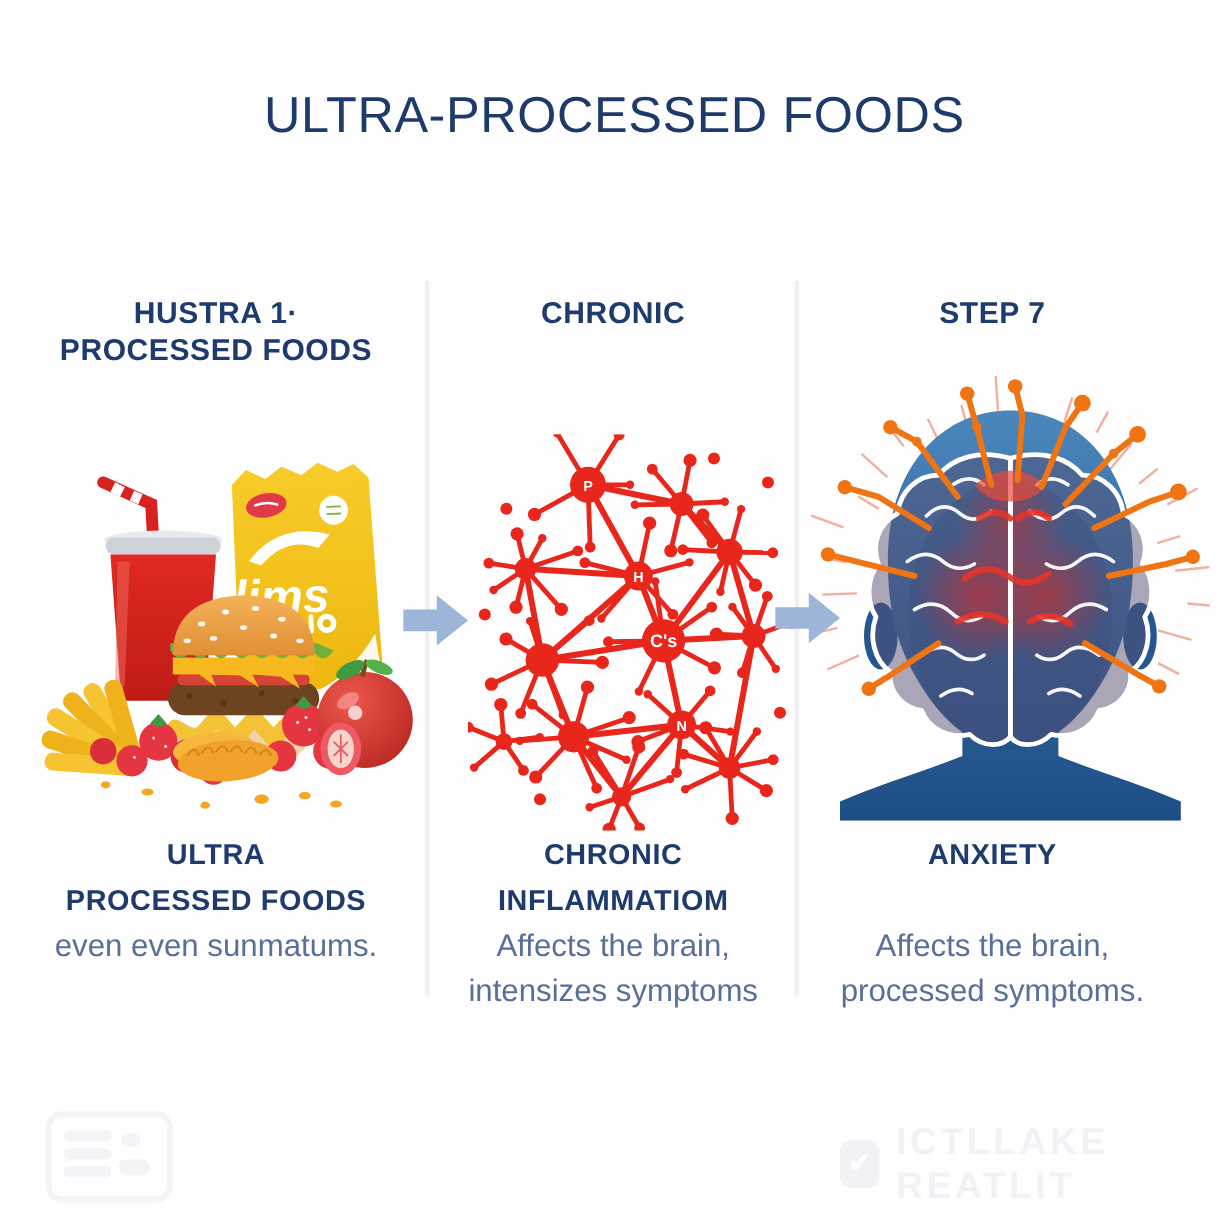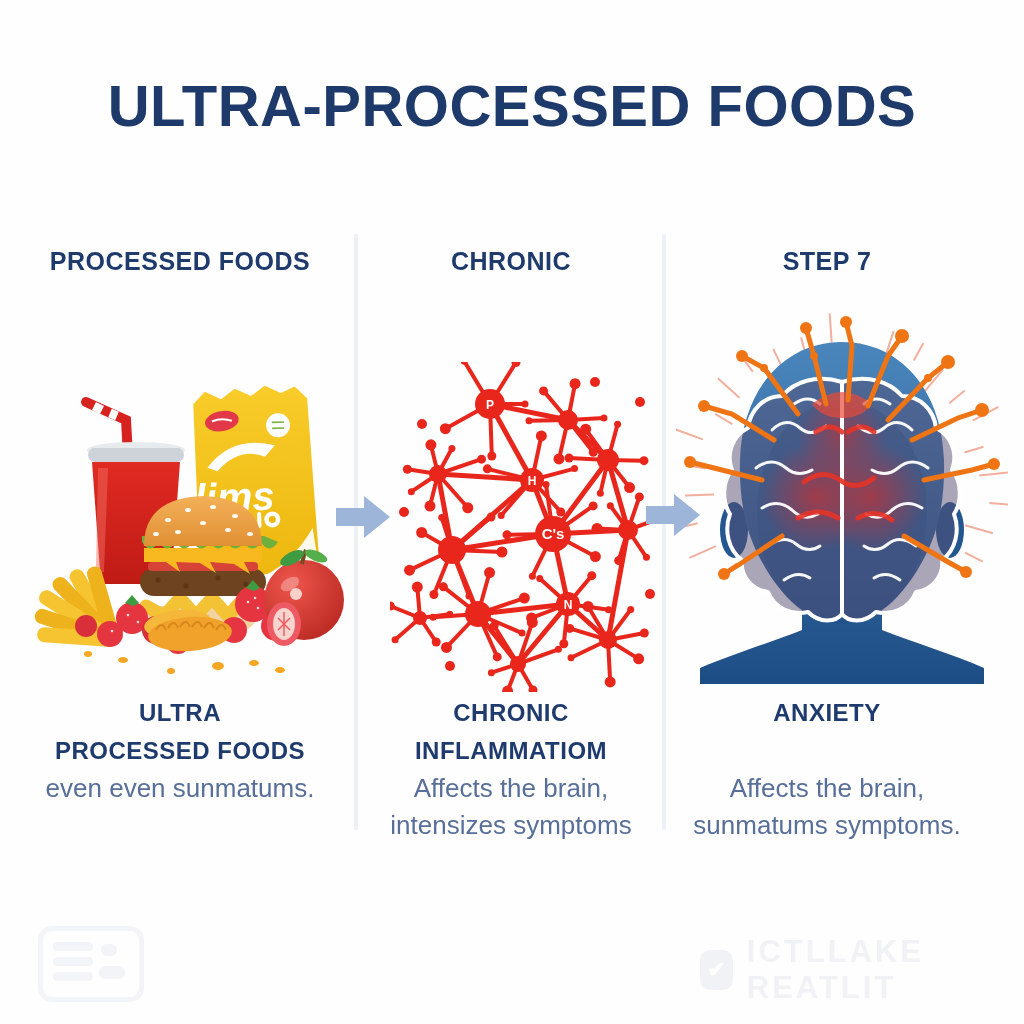--- a/index.html
+++ b/index.html
@@ -1,19 +1,19 @@
 <!DOCTYPE html>
 <html><head>
 <meta charset="utf-8">
 <style>
   html,body{margin:0;padding:0;background:#fff;}
   .canvas{position:relative;width:1024px;height:1024px;background:#fefeff;overflow:hidden;
           font-family:"Liberation Sans", sans-serif;}
   .title{position:absolute;left:0;top:72px;width:1024px;text-align:center;
-         font-size:58px;font-weight:700;letter-spacing:.5px;color:#1e3a6b;}
+         font-size:42px;font-weight:400;letter-spacing:.5px;color:#1e3a6b;}
   .divider{position:absolute;top:234px;width:4px;height:596px;background:#edf0f4;border-radius:2px;}
   .col-header{position:absolute;top:246px;text-align:center;font-size:25px;font-weight:700;
               letter-spacing:.5px;color:#1f3b6d;line-height:31px;}
   .cap-title{position:absolute;top:694px;text-align:center;font-size:24px;font-weight:700;
              letter-spacing:.5px;color:#1f3b6d;line-height:38px;}
   .cap-body{position:absolute;top:770px;text-align:center;font-size:26px;font-weight:400;
             color:#586f99;line-height:37px;}
   .illu{position:absolute;}
   .arrow{position:absolute;}
   .src-icon{position:absolute;left:38px;top:926px;width:96px;height:66px;
@@ -28,20 +28,21 @@
 <body>
 
 <div class="canvas">
 
   <div class="title">ULTRA-PROCESSED FOODS</div>
 
   <div class="divider" style="left:354px;"></div>
   <div class="divider" style="left:662px;"></div>
 
   <div class="col-header" style="left:20px;width:320px;">
+    <div>HUSTRA 1·</div>
     <div>PROCESSED FOODS</div>
   </div>
   <div class="col-header" style="left:366px;width:290px;">
     <div>CHRONIC</div>
   </div>
   <div class="col-header" style="left:672px;width:310px;">
     <div>STEP 7</div>
     <div></div>
   </div>
 
@@ -513,21 +514,21 @@
     <div>Affects the brain,</div>
     <div>intensizes symptoms</div>
   </div>
 
   <div class="cap-title" style="left:672px;width:310px;">
     <div>ANXIETY</div>
     <div></div>
   </div>
   <div class="cap-body" style="left:672px;width:310px;">
     <div>Affects the brain,</div>
-    <div>sunmatums symptoms.</div>
+    <div>processed symptoms.</div>
   </div>
 
   <div class="src-icon">
     <span style="left:10px;top:11px;width:40px;height:9px;"></span>
     <span style="left:10px;top:26px;width:40px;height:9px;"></span>
     <span style="left:10px;top:41px;width:40px;height:9px;"></span>
     <span style="left:58px;top:13px;width:16px;height:12px;border-radius:6px;"></span>
     <span style="left:56px;top:35px;width:26px;height:13px;border-radius:6px;"></span>
   </div>
   <div class="watermark">

